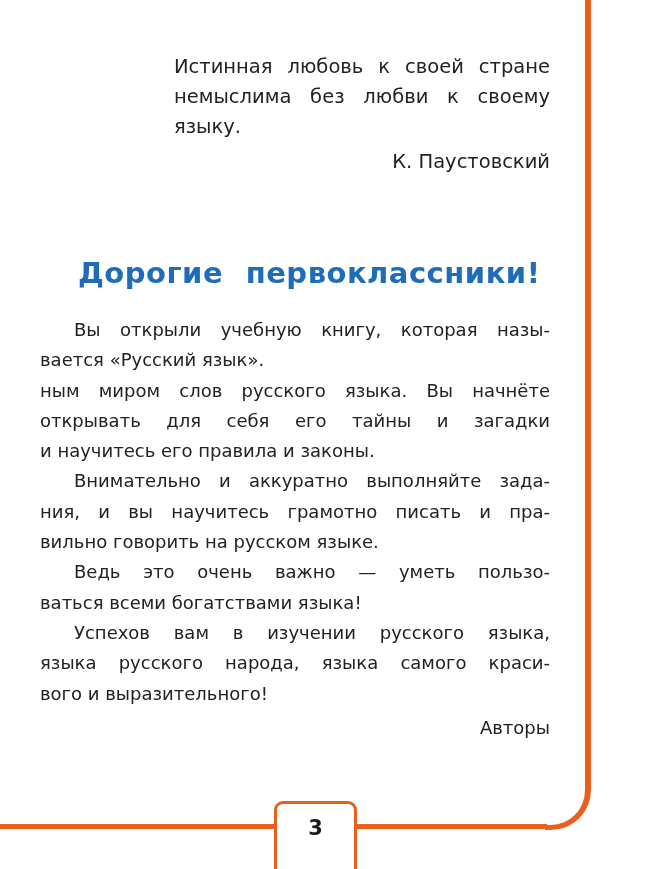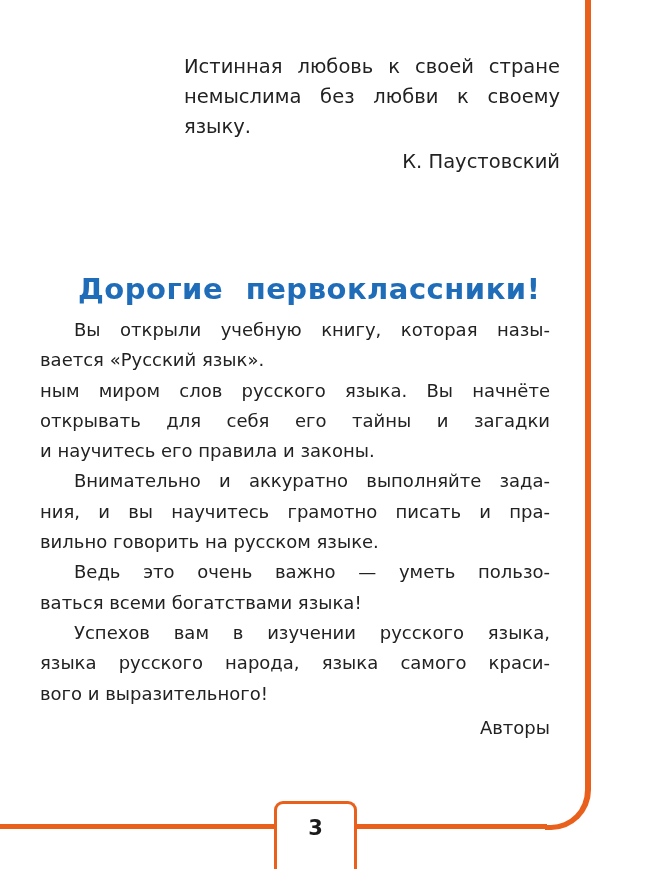--- a/index.html
+++ b/index.html
@@ -29,30 +29,30 @@
     .page-tab {
       position:absolute; left:274px; top:801px; width:83px; height:80px;
       border:3px solid #e8601c; border-bottom:none; border-radius:9px 9px 0 0;
       box-sizing:border-box; background:#fff;
     }
     .page-number {
       position:absolute; left:0; right:0; top:12px; text-align:center;
       font-weight:bold; font-size:21px; color:#1a1a1a;
     }
     .epigraph {
-      position:absolute; left:184px; top:52px; width:376px;
+      position:absolute; left:174px; top:52px; width:376px;
       font-size:19.5px; line-height:30px;
     }
     .epigraph-line { display:block; text-align:justify; text-align-last:justify; white-space:nowrap; }
     .epigraph-line.last { text-align-last:left; }
     .epigraph-author { display:block; text-align:right; margin-top:5px; }
     .title {
       position:absolute; left:78px; top:256px; width:440px;
       font-size:29px; font-weight:bold; color:#1f6db8; letter-spacing:0.5px;
-      word-spacing:12px; white-space:nowrap;margin-top:16px;
+      word-spacing:12px; white-space:nowrap;
     }
     .body-text {
       position:absolute; left:40px; top:315px; width:510px;
       font-size:18px; line-height:30.3px;
     }
     .line { display:block; white-space:nowrap; text-align:justify; text-align-last:justify; }
     .line.indent { padding-left:34px; }
     .line.last { text-align-last:left; }
     .signature { display:block; text-align:right; margin-top:4px; }
   </style>

